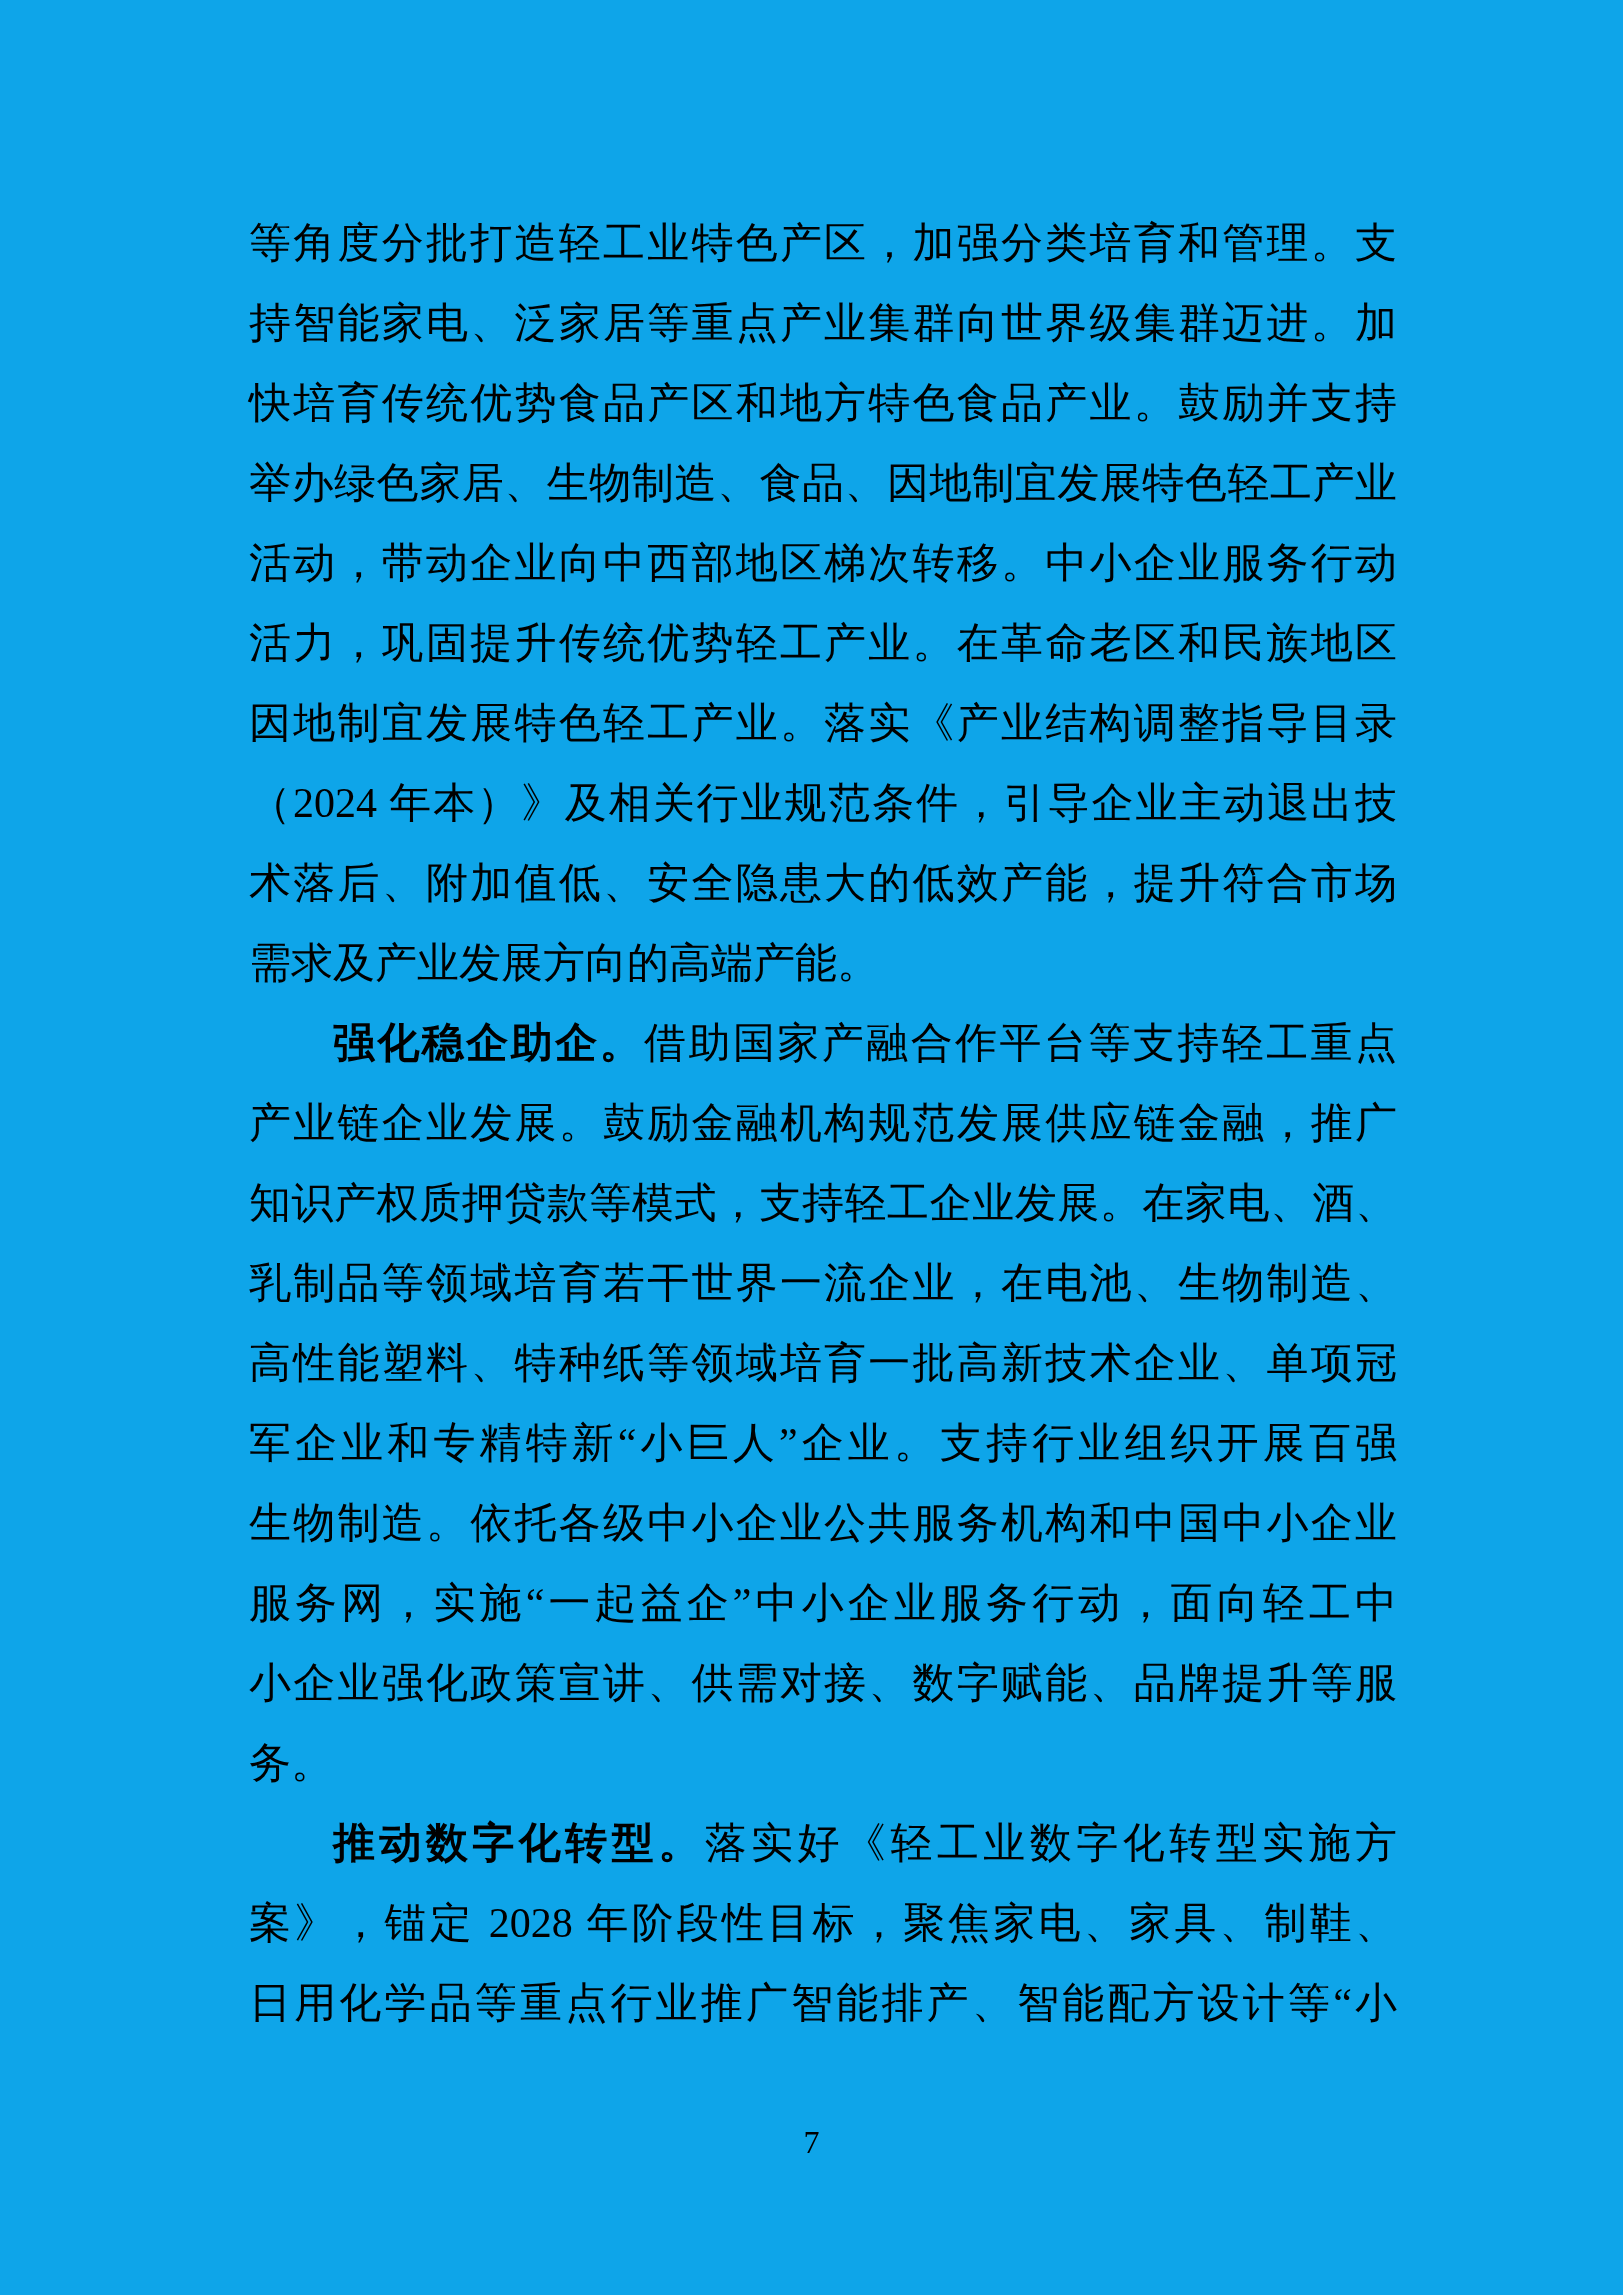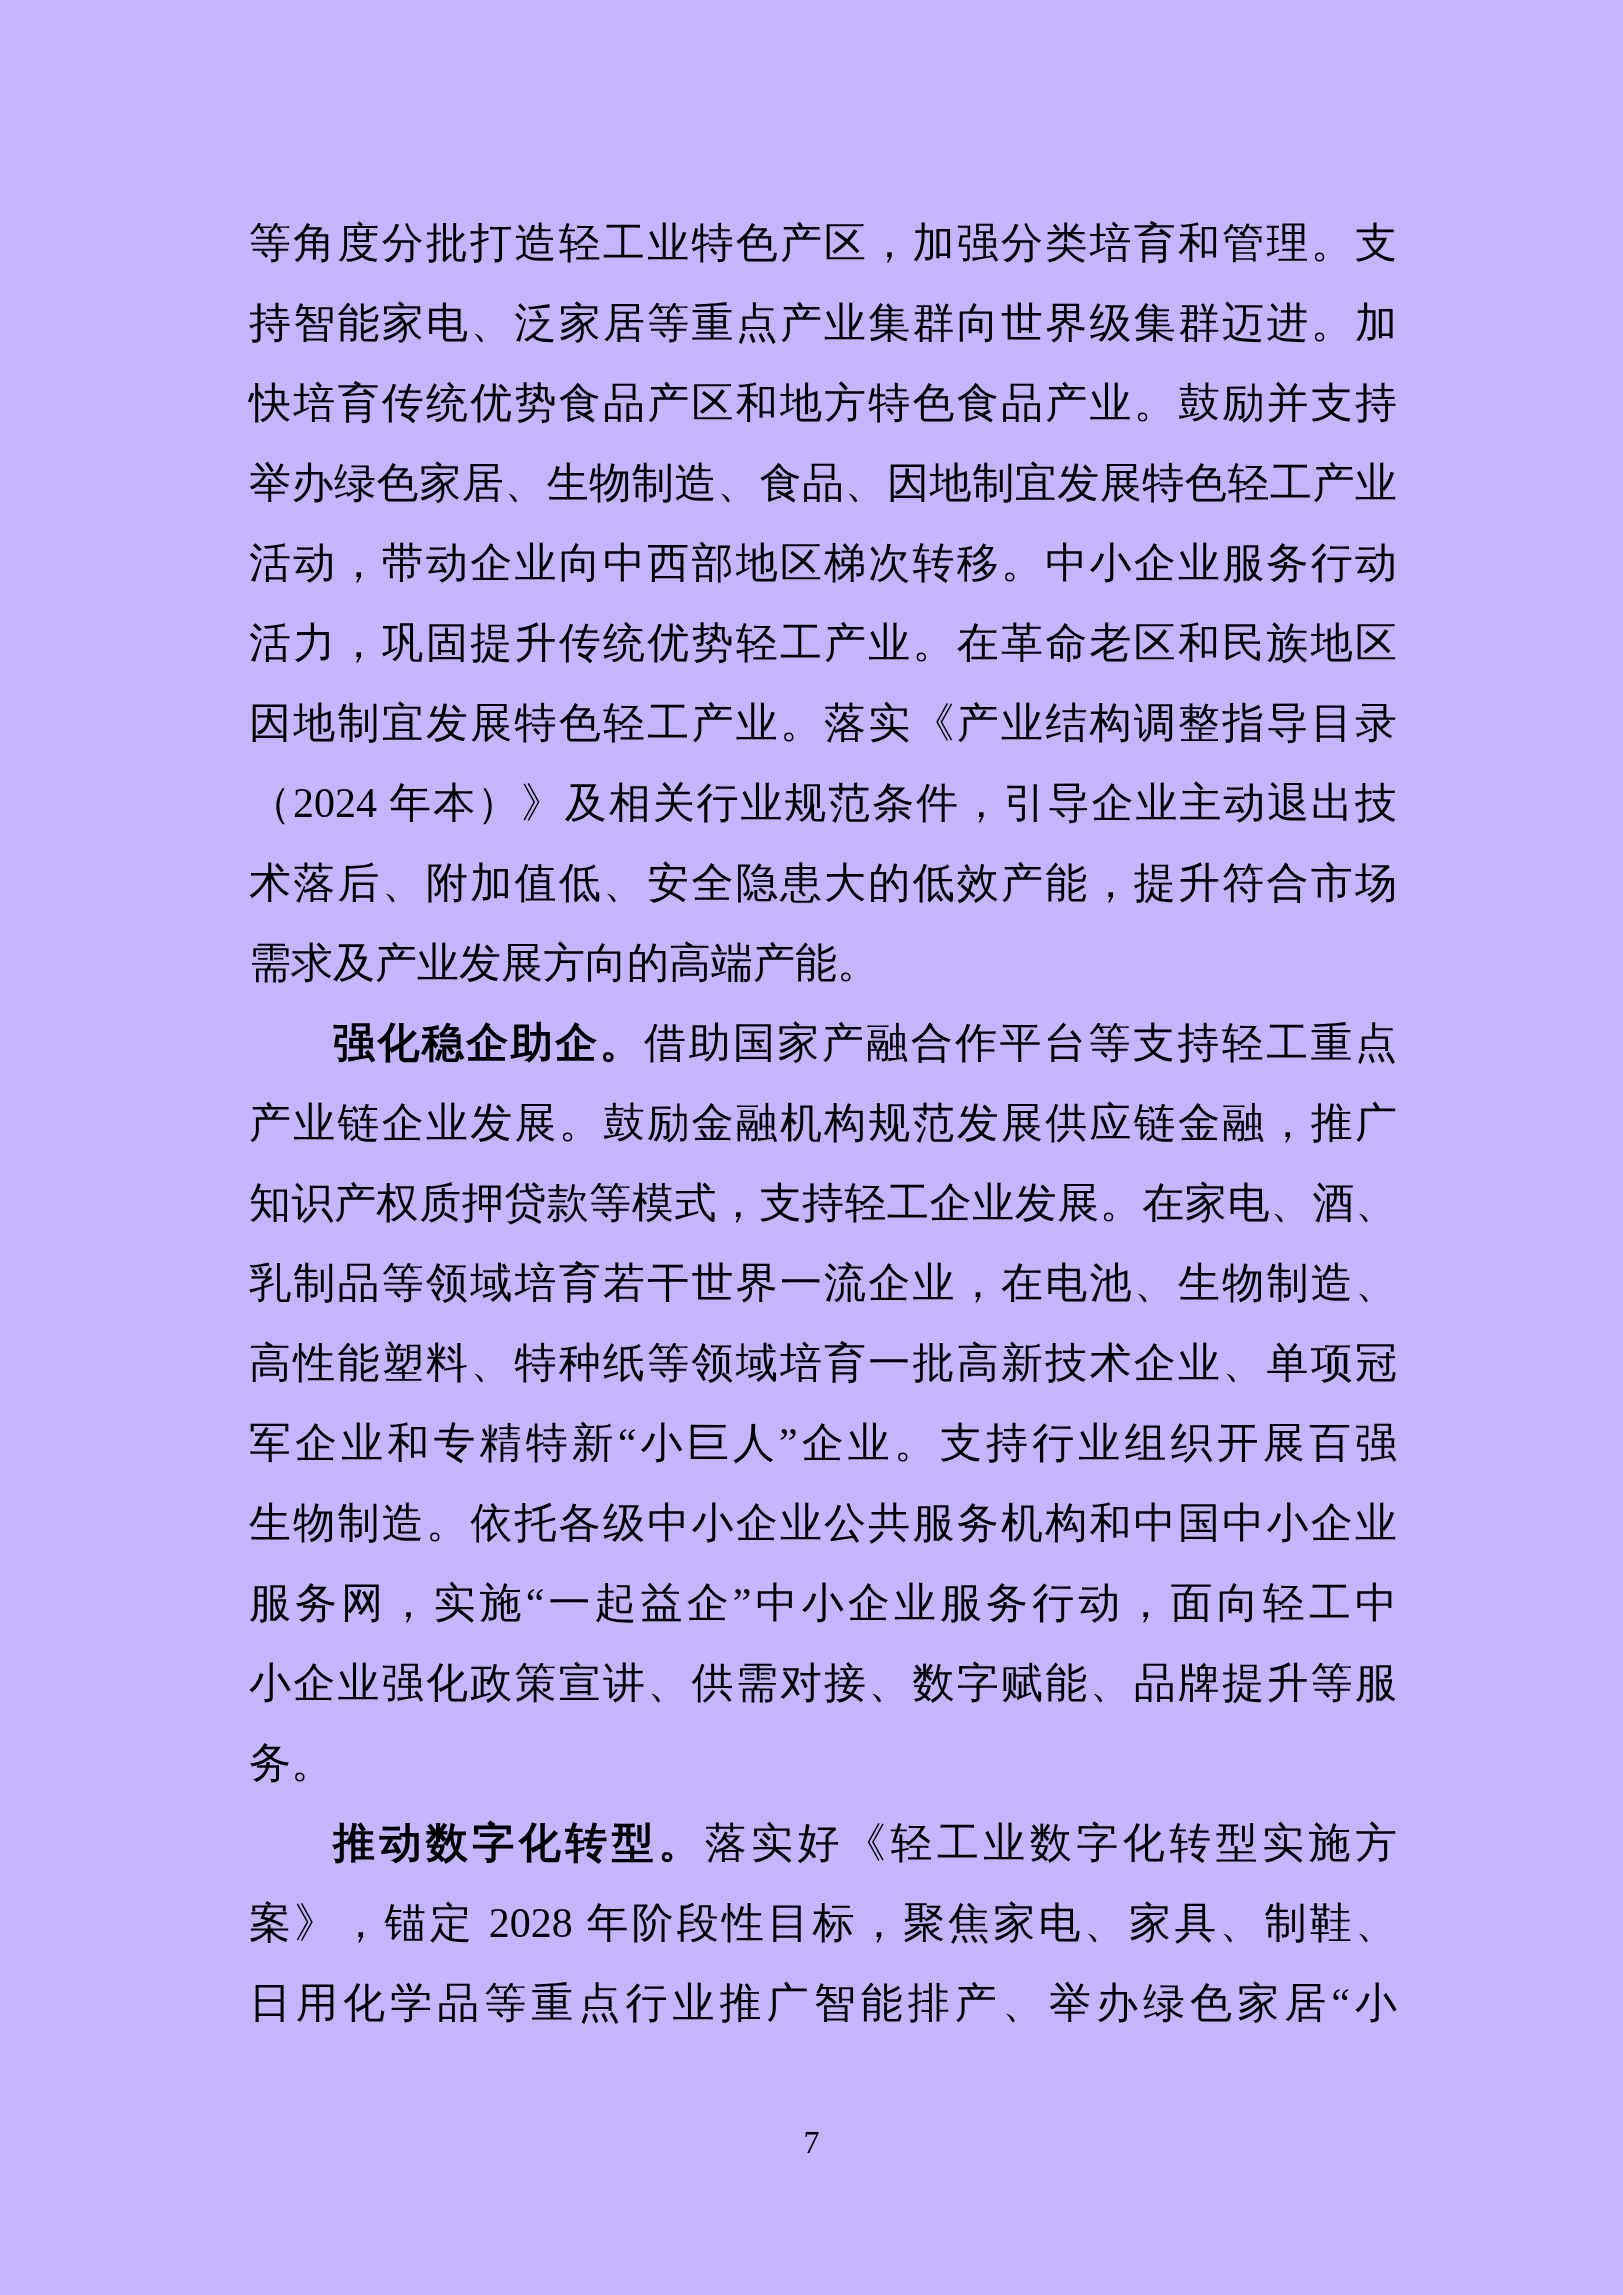--- a/index.html
+++ b/index.html
@@ -4,21 +4,21 @@
 <style>
   html, body {
     margin: 0;
     padding: 0;
     background: #ffffff;
   }
   .page {
     position: relative;
     width: 1623px;
     height: 2295px;
-    background: #c4b5fd;
+    background: #0ea5e9;
     color: #000000;
     font-family: "Liberation Serif", "DejaVu Serif", serif;
     overflow: hidden;
   }
   .content {
     position: absolute;
     left: 249px;
     top: 203px;
     width: 1148px;
   }
@@ -78,18 +78,18 @@
         <div class="line fill"><span class="run">高性能塑料、特种纸等领域培育一批高新技术企业、单项冠</span></div>
         <div class="line fill"><span class="run">军企业和专精特新“小巨人”企业。支持行业组织开展百强</span></div>
         <div class="line fill"><span class="run">生物制造。依托各级中小企业公共服务机构和中国中小企业</span></div>
         <div class="line fill"><span class="run">服务网，实施“一起益企”中小企业服务行动，面向轻工中</span></div>
         <div class="line fill"><span class="run">小企业强化政策宣讲、供需对接、数字赋能、品牌提升等服</span></div>
         <div class="line"><span class="run">务。</span></div>
       </section>
       <section>
         <div class="line indent fill"><span class="run lead">推动数字化转型。</span><span class="run">落实好《轻工业数字化转型实施方</span></div>
         <div class="line fill"><span class="run">案》，锚定 2028 年阶段性目标，聚焦家电、家具、制鞋、</span></div>
-        <div class="line fill"><span class="run">日用化学品等重点行业推广智能排产、举办绿色家居“小</span></div>
+        <div class="line fill"><span class="run">日用化学品等重点行业推广智能排产、智能配方设计等“小</span></div>
       </section>
     </main>
   <div class="page-number">7</div>
 </div>
 
 
 </body></html>

